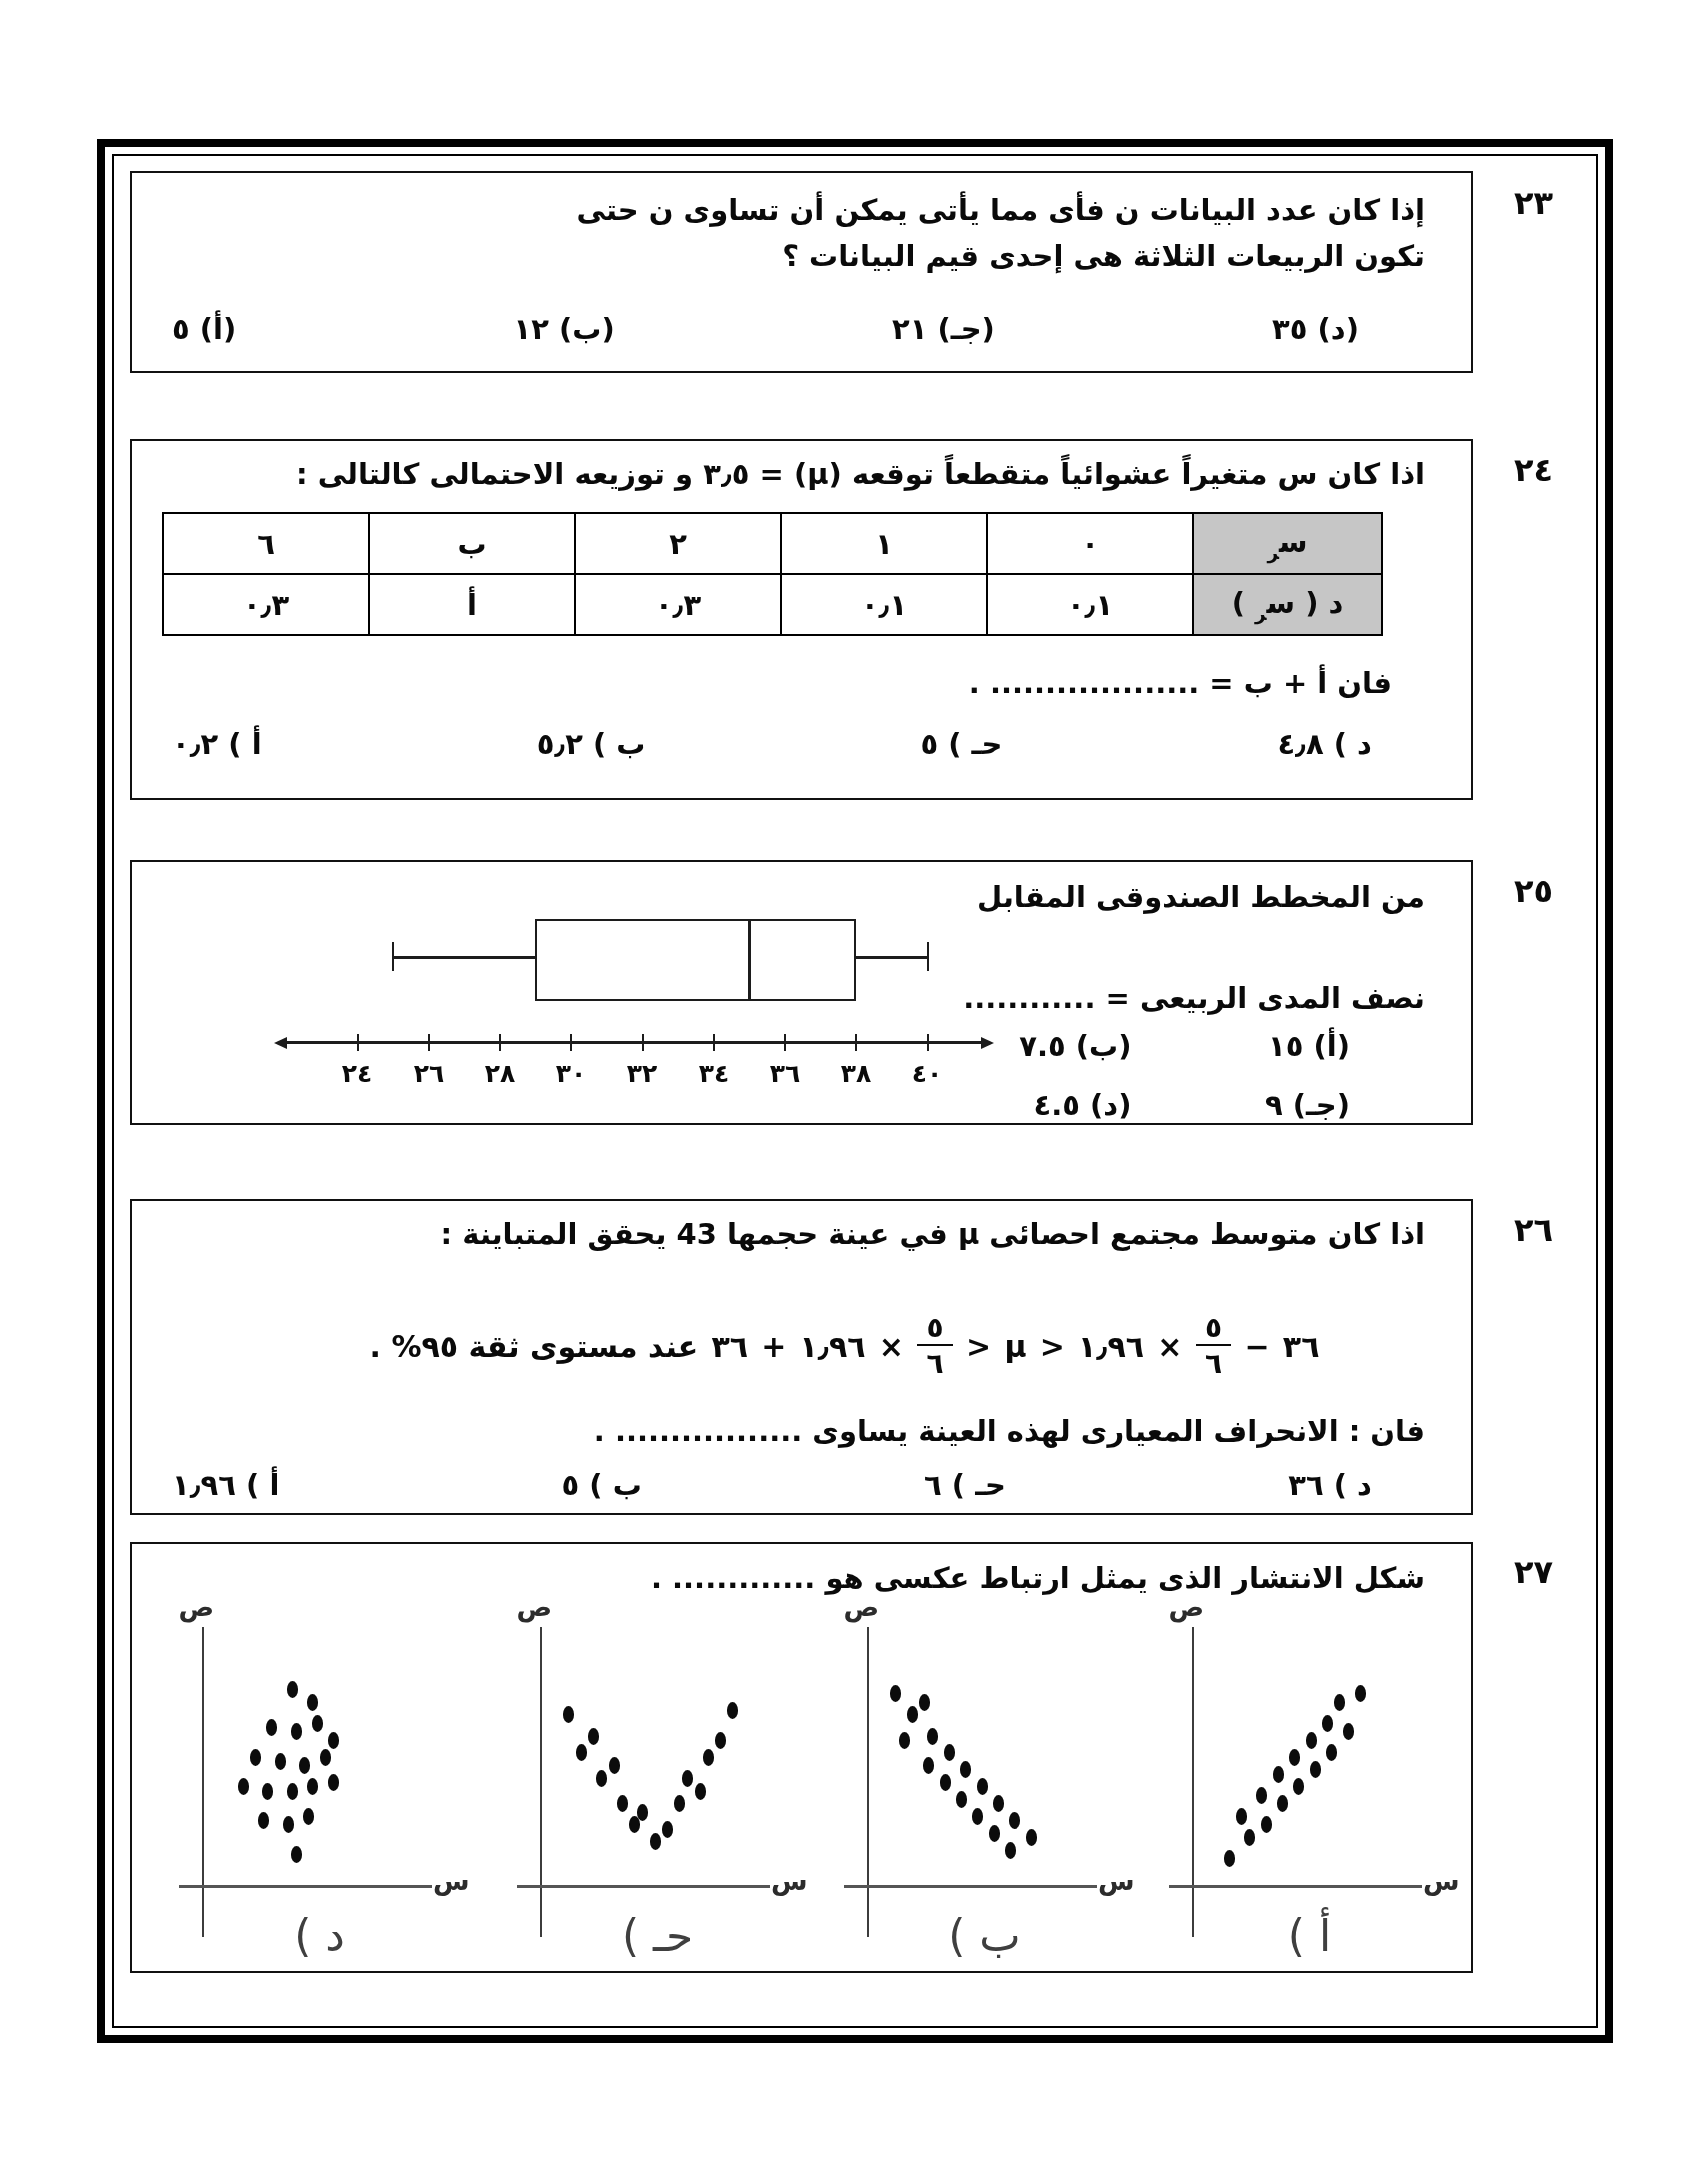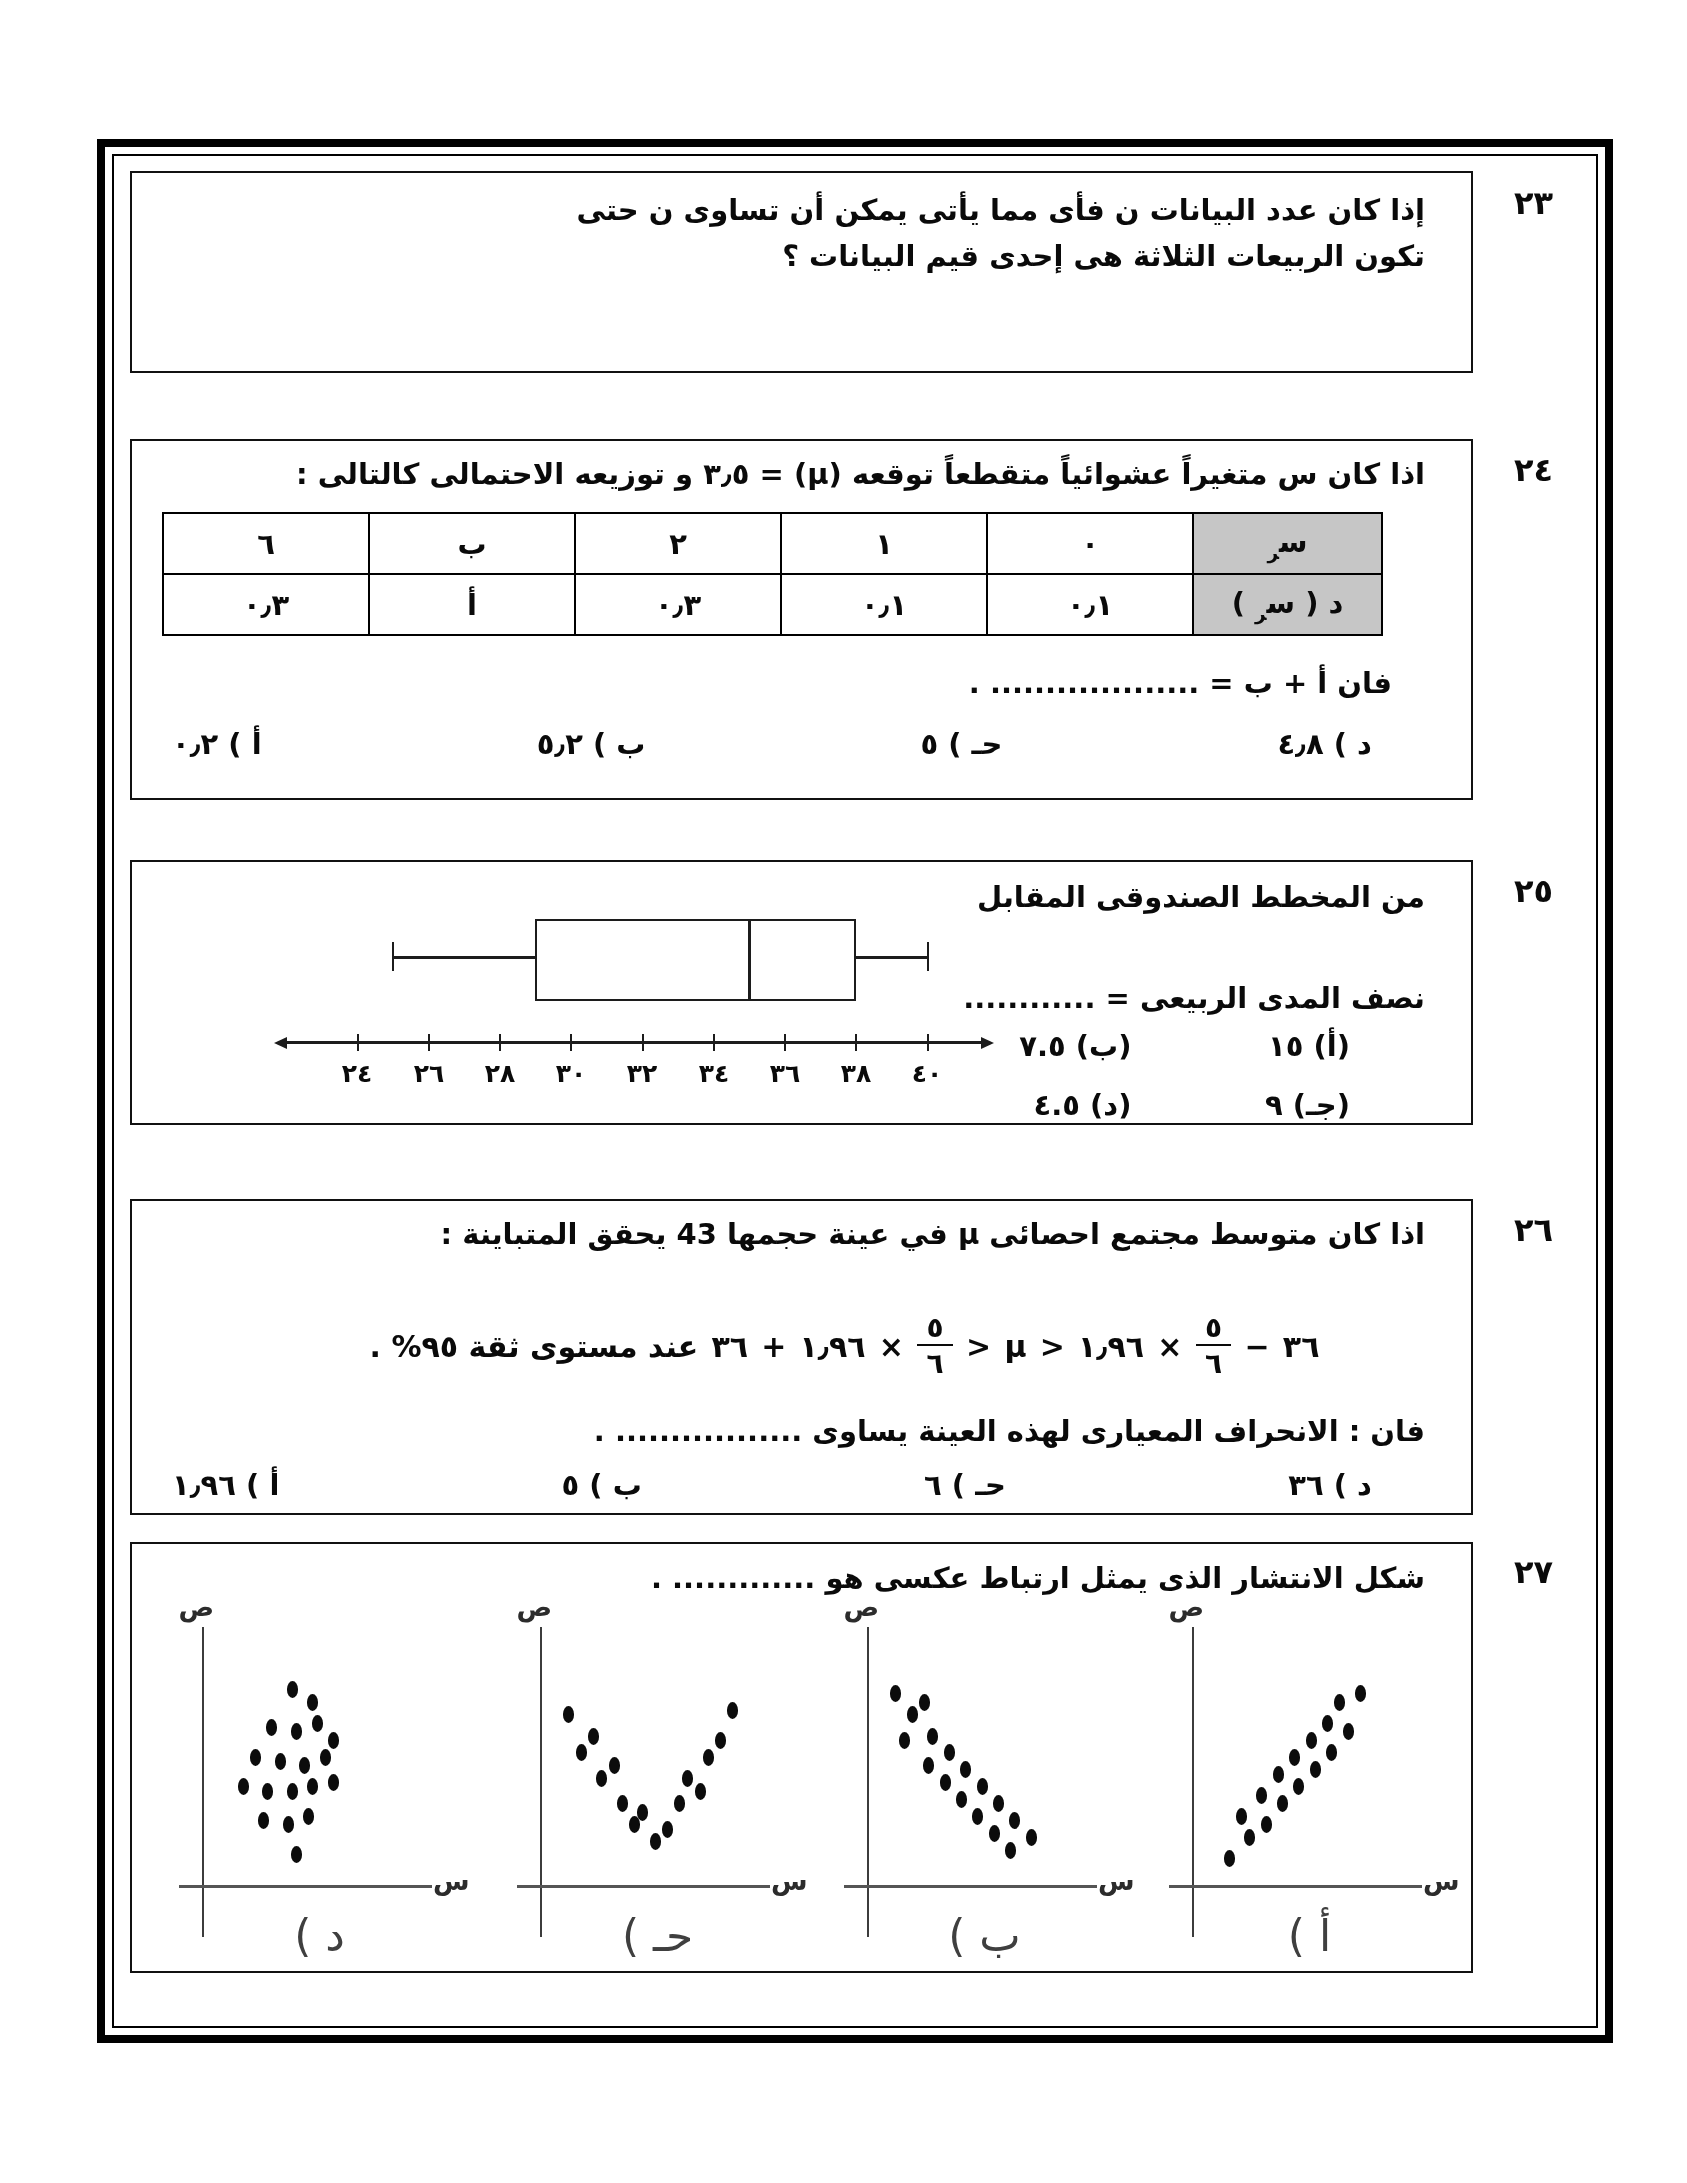--- a/index.html
+++ b/index.html
@@ -66,20 +66,26 @@
 <div class="page">
 
   <div class="frame-outer">
     <div class="frame-inner"></div>
   </div>
 
   <div class="qnum" style="top:184px;">٢٣</div>
   <div class="qbox" style="top:171px;height:202px;">
     <div class="qtitle" style="top:61px;">تكون الربيعات الثلاثة هى إحدى قيم البيانات ؟</div>
     <div class="qtitle" style="top:14.6px;">إذا كان عدد البيانات ن فأى مما يأتى يمكن أن تساوى ن حتى</div>
+    <div class="opt-row" style="bottom:25px;padding:0 112px 0 40px;">
+      <span class="opt">(أ) ٥</span>
+      <span class="opt">(ب) ١٢</span>
+      <span class="opt">(جـ) ٢١</span>
+      <span class="opt">(د) ٣٥</span>
+    </div>
   </div>
 
   <div class="qnum" style="top:451px;">٢٤</div>
   <div class="qbox" style="top:439px;height:361px;">
     <div class="qtitle" style="top:10.6px;">اذا كان س متغيراً عشوائياً متقطعاً توقعه (μ) = ٣٫٥ و توزيعه الاحتمالى كالتالى :</div>
     <table class="ptable" style="left:30px;top:71px;">
       <tbody>
           <tr>
         <td class="shade">
           <span>س</span><sub>ر</sub>

